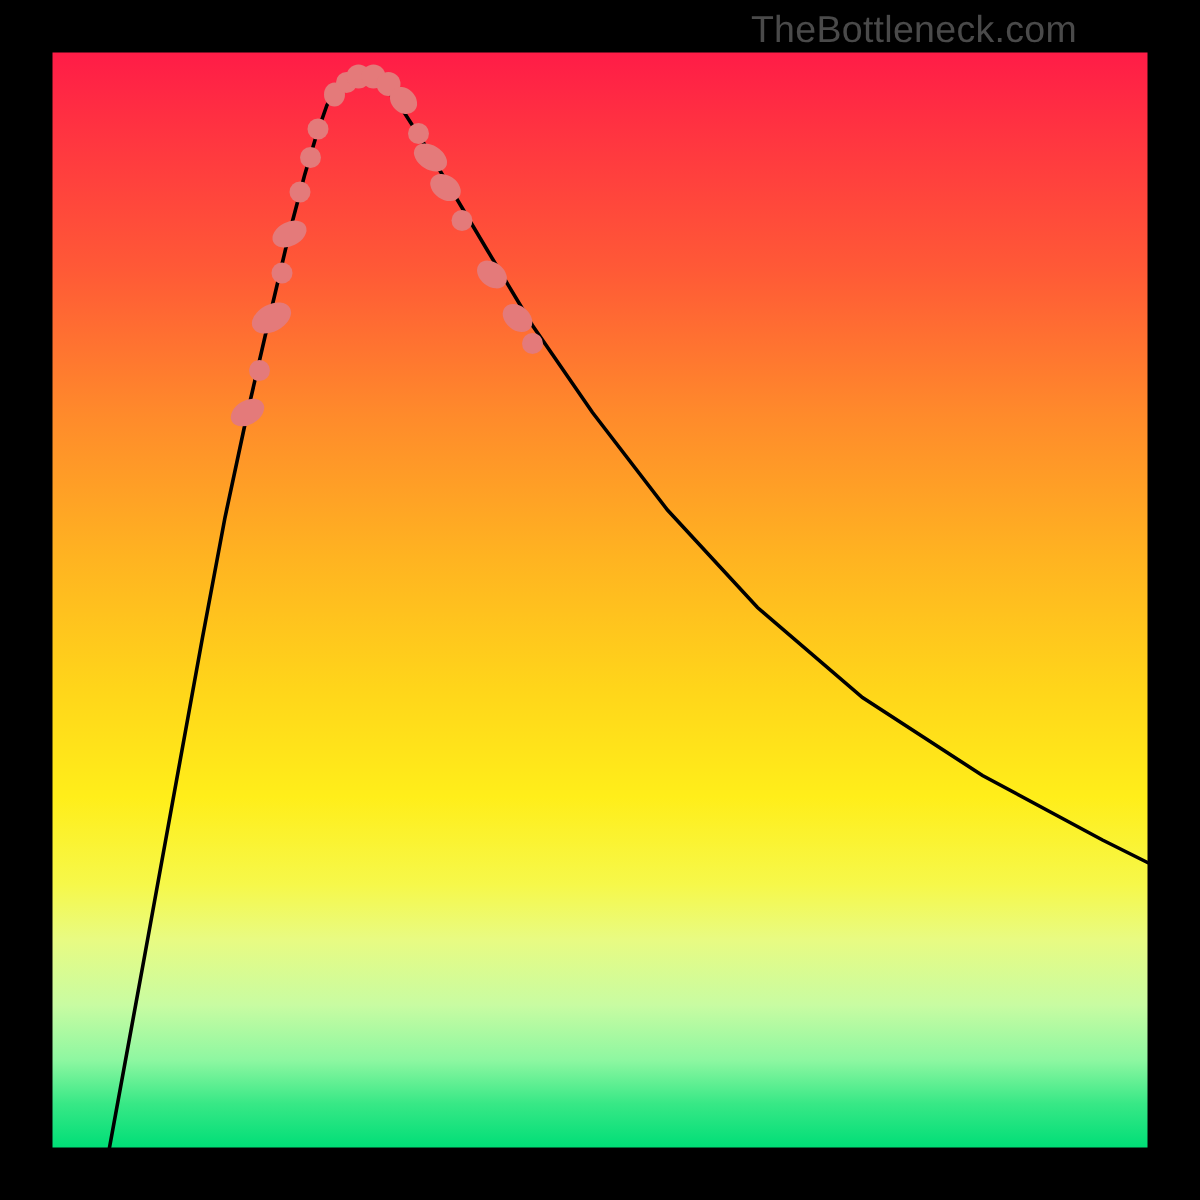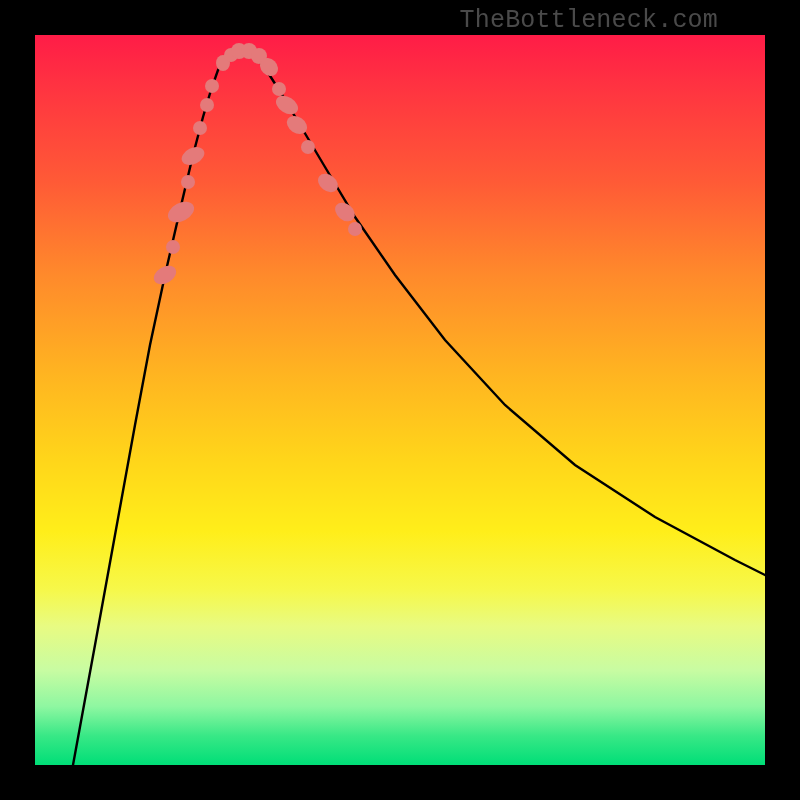--- a/index.html
+++ b/index.html
@@ -11,21 +11,20 @@
     background: #000;
     font-family: Arial, Helvetica, sans-serif;
   }
   .frame {
     position: absolute;
     left: 0;
     top: 0;
     width: 730px;
     height: 800px;
     background: #000;
-    font-family: Liberation Mono, monospace;
   }
   .plot {
     position: absolute;
     left: 35px;
     top: 35px;
     width: 730px;
     height: 730px;
     
     background: linear-gradient(
       to bottom,

